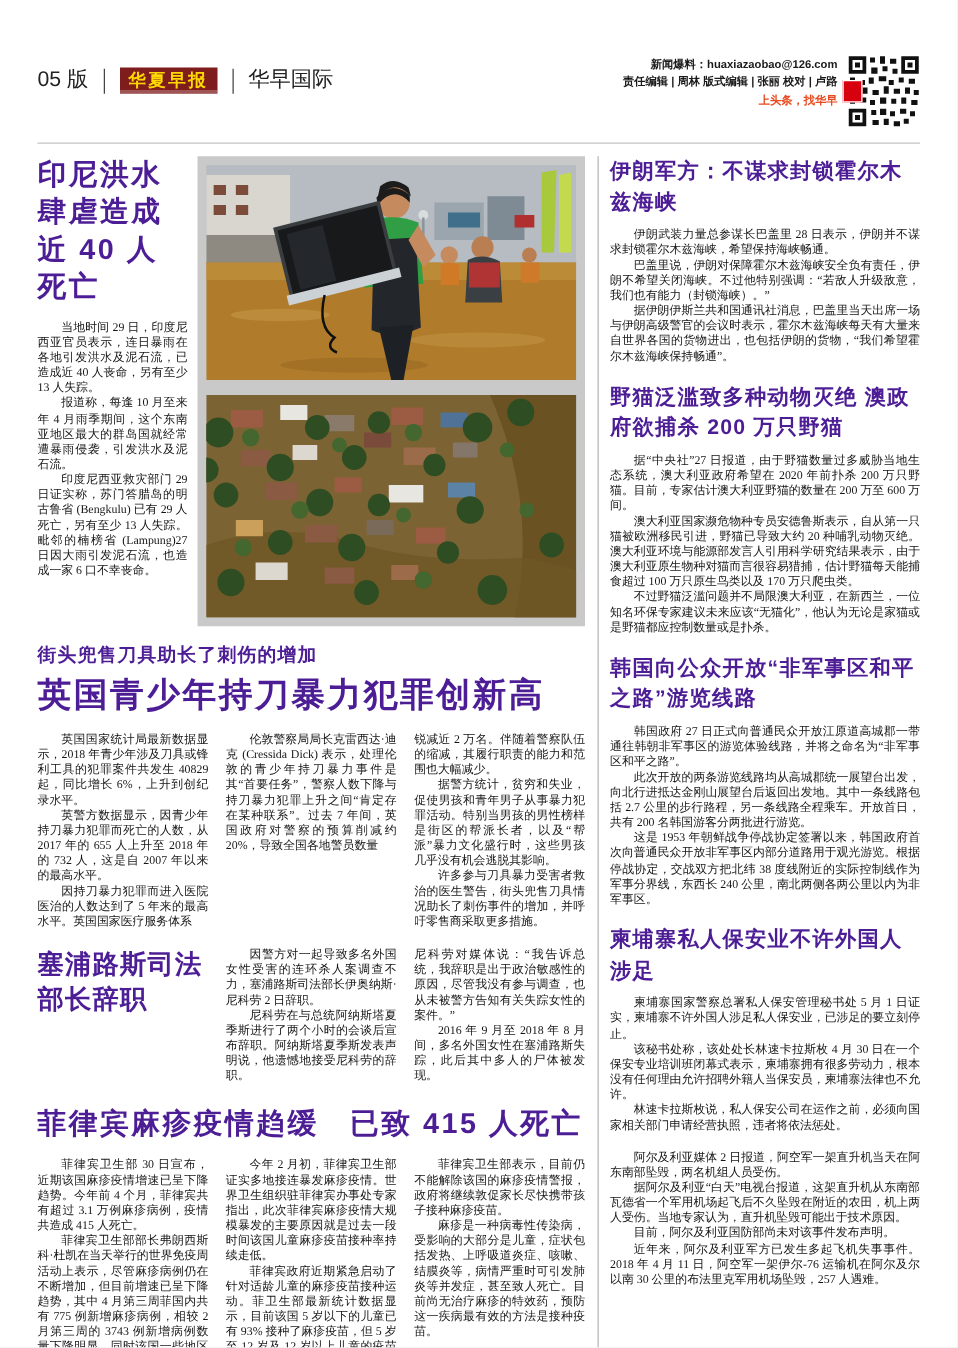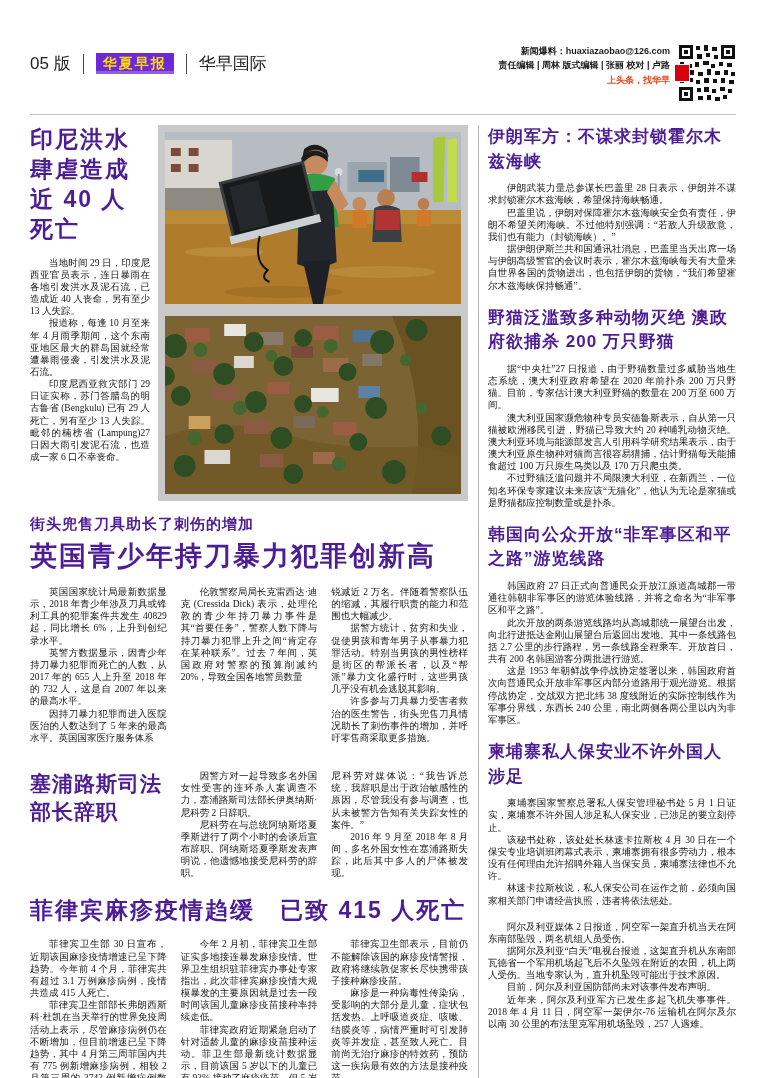--- a/index.html
+++ b/index.html
@@ -4,24 +4,24 @@
 <style>
   html,body { margin:0; padding:0; background:#e9e9e9; }
   .page {
     position:relative; width:766px; height:1078px; margin:0 auto;
     background:#ffffff; box-sizing:border-box; padding:44px 30px 0 30px;
     overflow:hidden; font-family:"Liberation Serif","DejaVu Serif",serif; color:#111;
   }
   
   .masthead { display:flex; align-items:flex-start; justify-content:space-between;
     border-bottom:1px solid #c4c4c4; padding-bottom:12px; }
-  .mast-left { display:flex; align-items:center; gap:12px; padding-top:8px;
+  .mast-left { display:flex; align-items:flex-end; gap:12px; padding-top:8px;
     font-family:"Liberation Sans","DejaVu Sans",sans-serif; font-size:17px; color:#222; }
   .vbar { width:1px; height:20px; background:#444; display:inline-block; }
-  .brand-logo { background:#6d28d9; color:#ffd900; font-weight:bold; font-size:14px;
+  .brand-logo { background:#7f1d1d; color:#ffd900; font-weight:bold; font-size:14px;
     padding:3px 7px 4px; letter-spacing:2px; line-height:1;
     font-family:"Liberation Sans","DejaVu Sans",sans-serif;
     box-shadow:inset 0 -3px 0 rgba(255,255,255,.25); }
   .mast-right { display:flex; align-items:flex-start; gap:8px; }
   .mast-info { text-align:right; font-family:"Liberation Sans","DejaVu Sans",sans-serif;
     font-size:9px; font-weight:bold; line-height:1.6; color:#1a1a1a; }
   .mast-info .slogan { color:#e8491d; }
   .qr-wrap { position:relative; width:58px; height:58px; }
   .qr-wrap svg { display:block; }
   .qr-badge { position:absolute; left:-4px; top:20px; width:14px; height:16px;
@@ -43,21 +43,21 @@
   p.body { font-size:9.5px; line-height:1.28; text-align:justify; text-indent:2em;
     margin:0; color:#151515; }
   
   .row-top { display:flex; gap:8px; }
   .indo-col { width:120px; flex:none; }
   .photo-panel { flex:1; background:#c9c9c9; padding:7px; display:flex;
     flex-direction:column; gap:12px; box-sizing:border-box; }
   .photo-panel svg { display:block; width:100%; }
   .cols3 { display:flex; gap:14px; }
   .cols3 .col { flex:1; min-width:0; }
-  .cyprus-row { margin-top:26px; }
+  .cyprus-row { margin-top:14px; }
   article.right-art { margin-bottom:14px; }
 </style>
 </head>
 <body>
 
 <div class="page">
 
   <header class="masthead">
     <div class="mast-left">
       <span>05 版</span>

